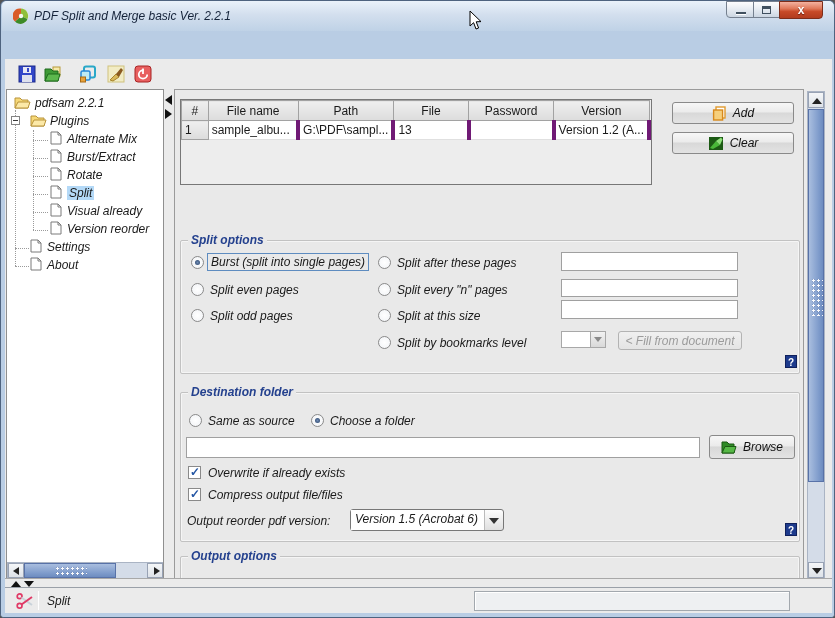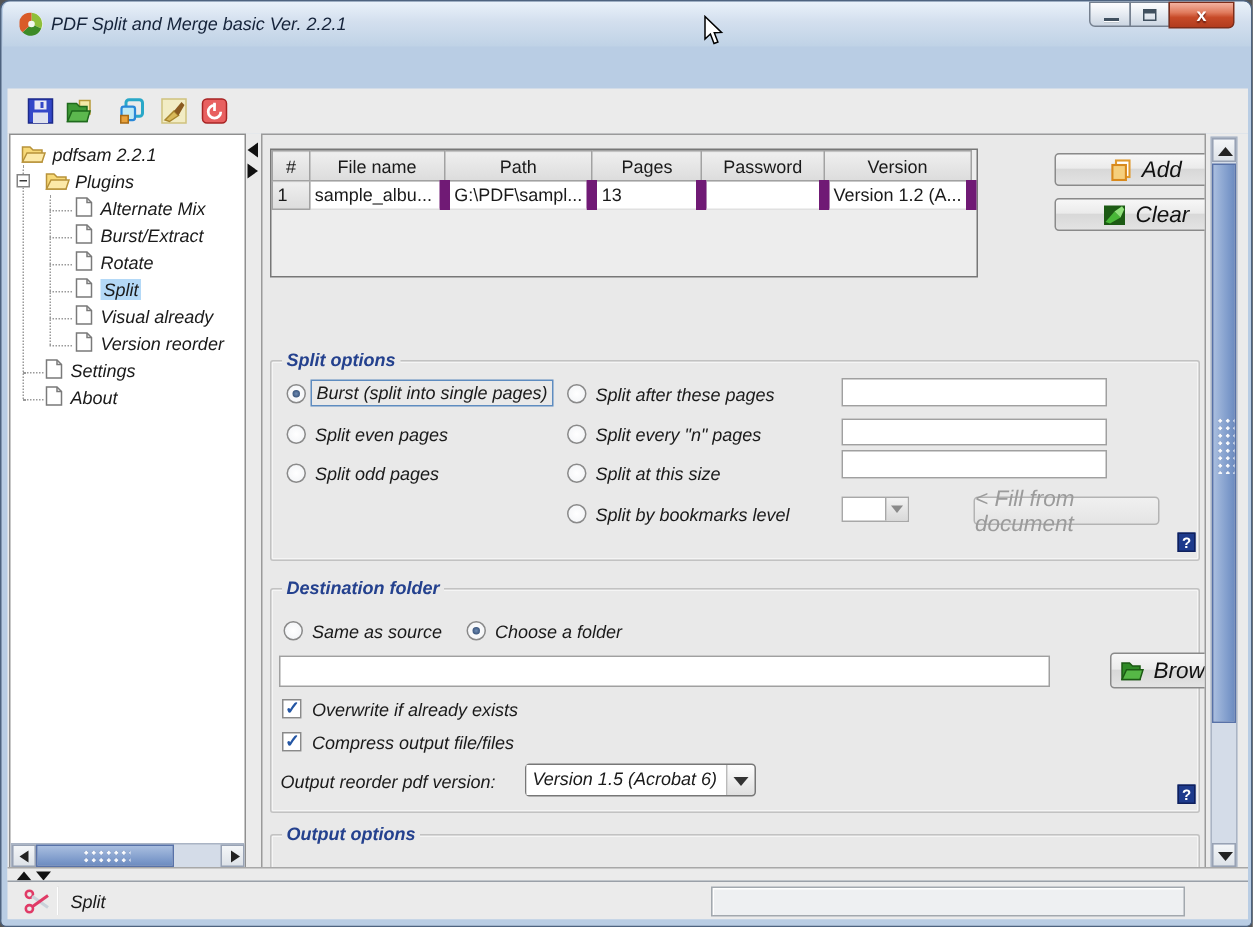--- a/index.html
+++ b/index.html
@@ -40,23 +40,23 @@
   .tri{width:0;height:0;position:absolute;}
   .sb-track{background:#d4dce8;border:1px solid #aab4c4;}
   .sb-thumb-v{background:linear-gradient(90deg,#a9bedf,#7e9bcb 70%,#6d8cc0);border:1px solid #5872a8;}
   .sb-thumb-h{background:linear-gradient(#a9bedf,#7e9bcb 70%,#6d8cc0);border:1px solid #5872a8;}
   .dots{background-image:radial-gradient(circle,rgba(255,255,255,.95) 1px,rgba(90,110,160,.5) 1.3px,transparent 1.6px);background-size:5px 5px;}
   
   .main-panel{left:173px;top:88px;width:630px;height:495px;background:#e9e9e9;border:1px solid #9a9a9a;overflow:hidden;}
   .grid{border:1px solid #777;background:#ededed;}
   .grid table{border-collapse:collapse;width:100%;font-size:12px;}
   .grid th{background:linear-gradient(#efefef,#dcdcdc);border:1px solid #a2a2a2;font-weight:normal;height:19px;padding:0 2px;}
-  .grid td{border-right:7px solid #701a75;border-bottom:1px solid #e0e0e0;background:#fff;height:18px;padding:0 3px;white-space:nowrap;overflow:hidden;}
+  .grid td{border-right:4px solid #701a75;border-bottom:1px solid #e0e0e0;background:#fff;height:18px;padding:0 3px;white-space:nowrap;overflow:hidden;}
   .grid td.rowhead{background:linear-gradient(#efefef,#dcdcdc);border:1px solid #a2a2a2;}
-  .btn{border:1px solid #8a8a8a;border-radius:3px;background:linear-gradient(#f7f7f7,#ebebeb 45%,#d8d8d8 50%,#e3e3e3);display:flex;align-items:center;justify-content:center;gap:6px;font-size:15px;color:#111;margin-left:31px;}
+  .btn{border:1px solid #8a8a8a;border-radius:3px;background:linear-gradient(#f7f7f7,#ebebeb 45%,#d8d8d8 50%,#e3e3e3);display:flex;align-items:center;justify-content:center;gap:6px;font-size:12px;color:#111;}
   .btn.disabled{color:#9b9b9b;border-color:#b3b3b3;background:linear-gradient(#f0f0f0,#e4e4e4);}
   .group{border:1px solid #c2c2c2;border-radius:2px;box-shadow:inset 0 0 0 1px rgba(255,255,255,.55);}
   .group-title{position:absolute;top:-8px;left:7px;background:#e9e9e9;padding:0 3px;color:#24418e;font-weight:bold;}
   .radio{width:13px;height:13px;border-radius:50%;border:1px solid #8a8a8a;background:radial-gradient(#fff,#f0f2f5);}
   .radio.checked::after{content:"";position:absolute;left:3px;top:3px;width:5px;height:5px;border-radius:50%;background:radial-gradient(#6f8cb4,#253f66);}
   .focusring{position:absolute;border:1px solid #5e8cc0;}
   .checkbox{width:13px;height:13px;border:1px solid #8a8a8a;background:#fff;}
   .checkbox.checked::after{content:"\2713";position:absolute;left:1px;top:-2px;color:#2456a4;font-weight:bold;font-size:12px;}
   .tfield{border:1px solid #a0a0a0;background:#fff;}
   .combo-small{border:1px solid #a8a8a8;background:#fff;}
@@ -231,21 +231,21 @@
 
   <div class="abs main-panel">
 
     <div class="abs grid" style="left:5px;top:9px;width:472px;height:86px">
       <table>
         <tbody>
             <tr>
           <th style="width:26px">#</th>
           <th style="width:86px">File name</th>
           <th style="width:88px">Path</th>
-          <th style="width:87px">Pages</th>
+          <th style="width:87px">File</th>
           <th style="width:89px">Password</th>
           <th>Version</th>
         </tr>
         <tr>
           <td class="rowhead">1</td>
           <td>sample_albu...</td>
           <td>G:\PDF\sampl...</td>
           <td>13</td>
           <td></td>
           <td>Version 1.2 (A...</td>

